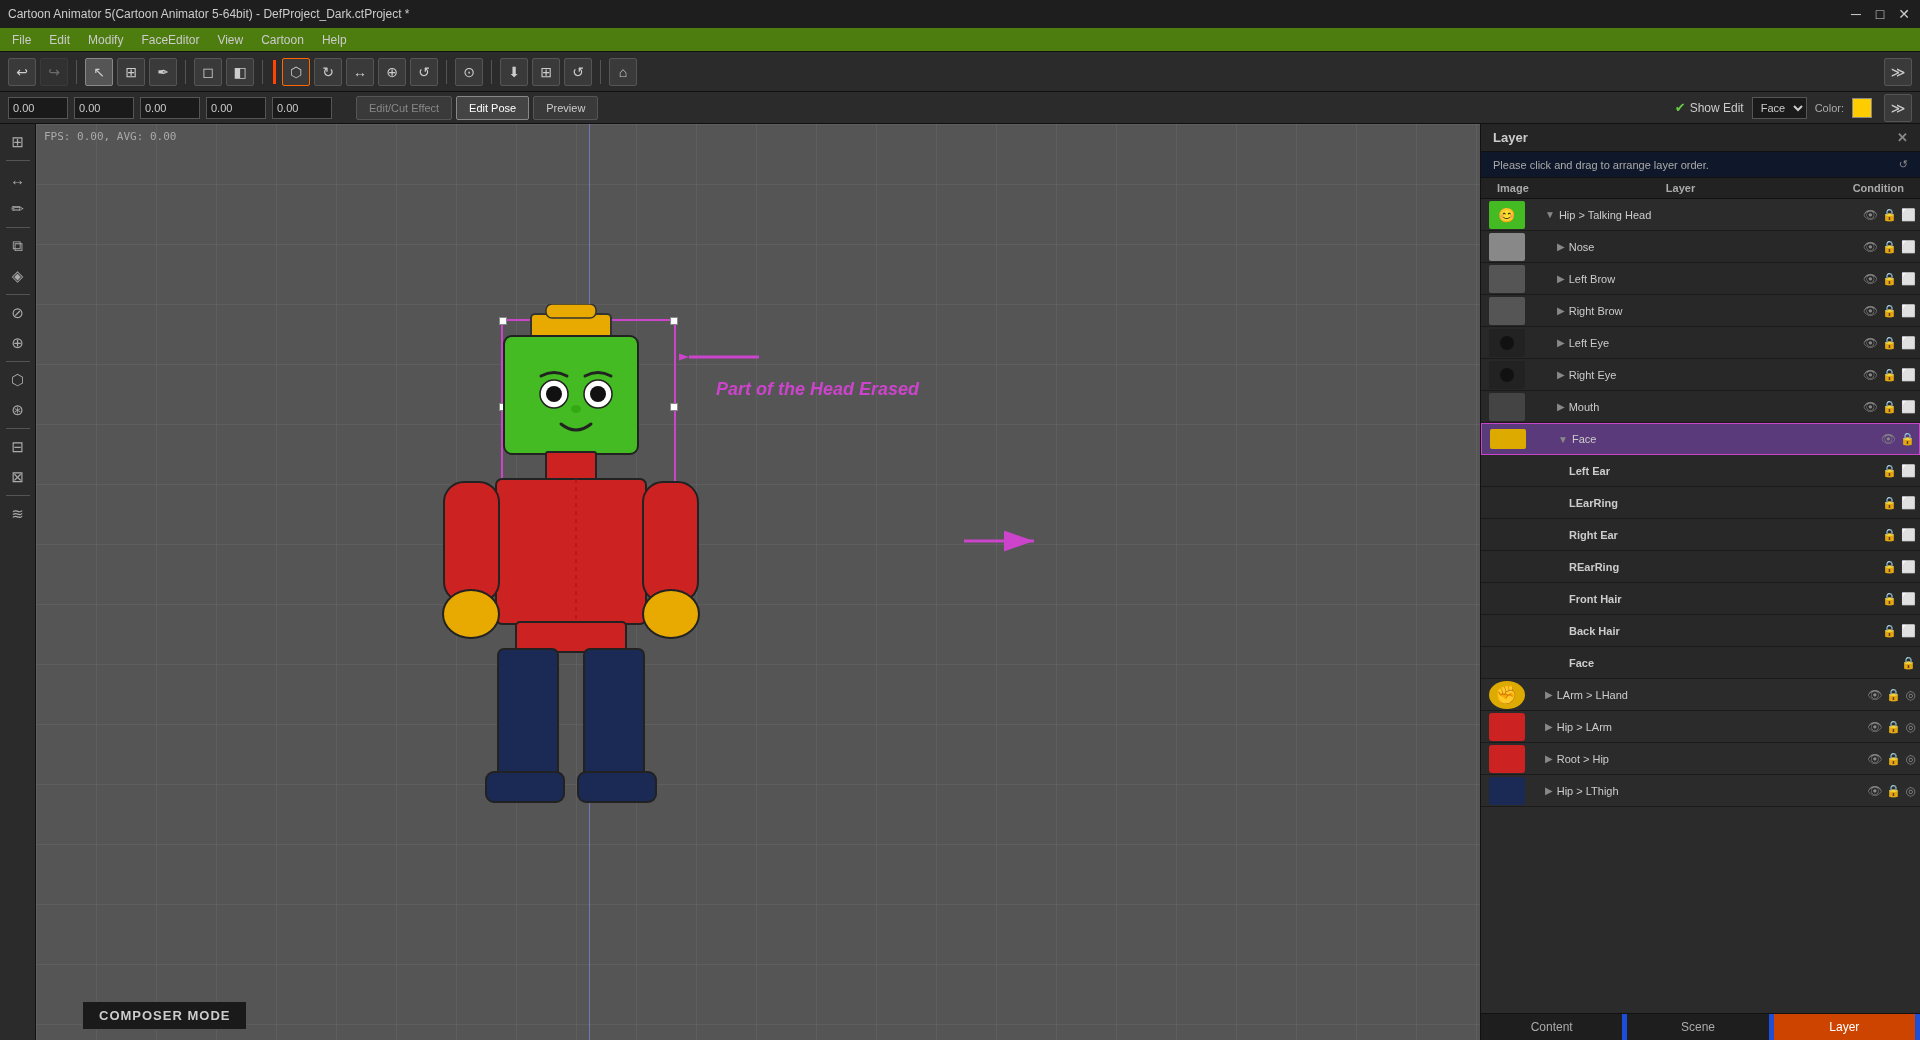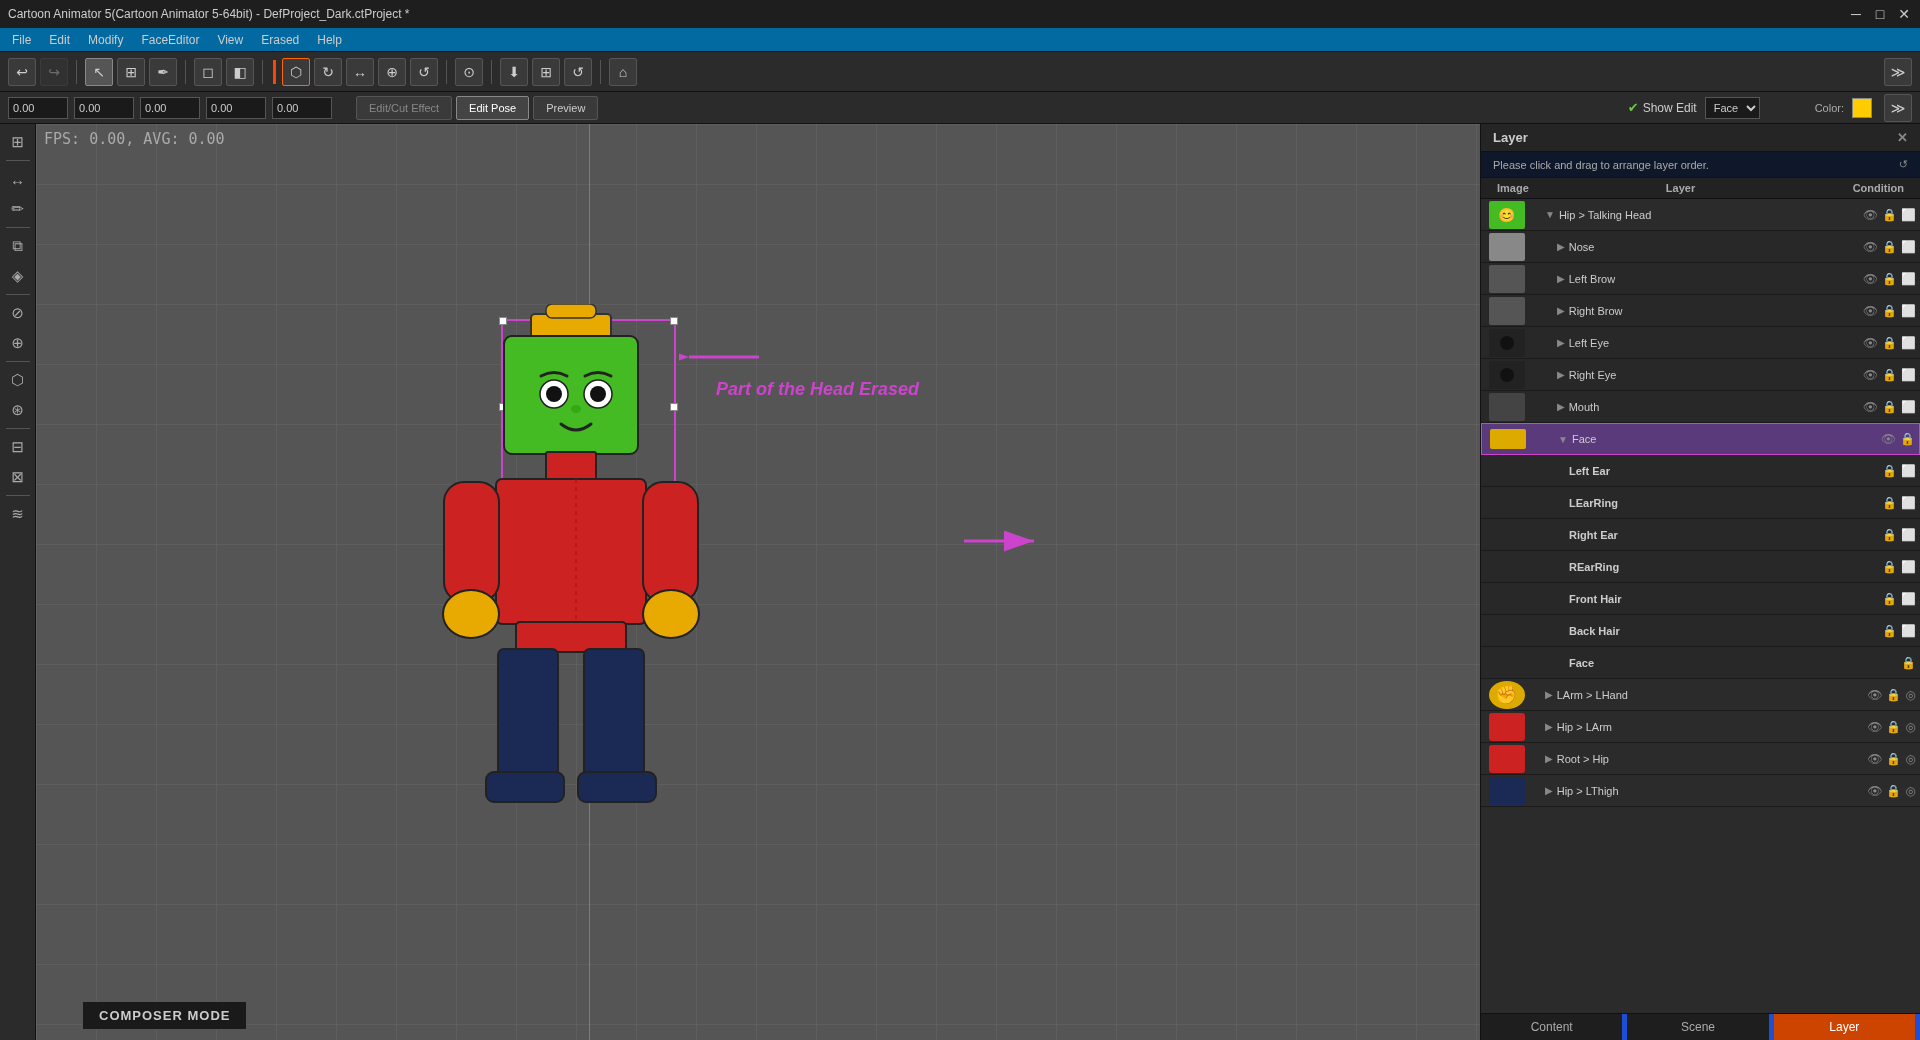--- a/index.html
+++ b/index.html
@@ -14,21 +14,21 @@
       justify-content: space-between;
       padding: 0 8px;
       color: #ccc;
       font-size: 12px;
     }
     #title-bar .win-controls { display: flex; gap: 8px; }
     #title-bar .win-btn { width: 16px; height: 16px; cursor: pointer; color: #ccc; font-size: 14px; display: flex; align-items: center; justify-content: center; }
 
     
     #menu-bar {
-      background: #0369a1;
+      background: #4d7c0f;
       height: 24px;
       display: flex;
       align-items: center;
       padding: 0 4px;
       gap: 2px;
       border-bottom: 1px solid #111;
     }
     .menu-item {
       padding: 2px 8px;
       cursor: pointer;
@@ -140,21 +140,21 @@
       flex: 1;
       background: #555;
       position: relative;
       overflow: hidden;
     }
     #fps-display {
       position: absolute;
       top: 6px;
       left: 8px;
       color: #aaa;
-      font-size: 15px;
+      font-size: 11px;
       font-family: monospace;
     }
 
     
     #canvas-area::before {
       content: '';
       position: absolute;
       top: 0; left: 0; right: 0; bottom: 0;
       background-image:
         linear-gradient(to right, rgba(255,255,255,0.05) 1px, transparent 1px),
@@ -350,21 +350,21 @@
     <span class="win-btn">✕</span>
   </div>
 </div>
 
 <div id="menu-bar">
   <span class="menu-item">File</span>
   <span class="menu-item">Edit</span>
   <span class="menu-item">Modify</span>
   <span class="menu-item">FaceEditor</span>
   <span class="menu-item">View</span>
-  <span class="menu-item">Erased</span>
+  <span class="menu-item">Cartoon</span>
   <span class="menu-item">Help</span>
 </div>
 
 <div id="toolbar">
   <div class="tb-btn">↩</div>
   <div class="tb-btn" style="opacity:0.4;">↪</div>
   <div class="tb-sep"></div>
   <div class="tb-btn active">↖</div>
   <div class="tb-btn">⊞</div>
   <div class="tb-btn">✒</div>
@@ -402,21 +402,21 @@
   <button class="tb2-btn active">Edit Pose</button>
   <button class="tb2-btn">Preview</button>
   <div class="tb2-right">
     <label class="show-bone-check">
       <span class="check-icon">✔</span>
       <span>Show Edit</span>
     </label>
     <select class="face-select">
       <option>Face</option>
     </select>
-    <span style="color:#aaa; font-size:11px;margin-left:47px;">Color:</span>
+    <span style="color:#aaa; font-size:11px;">Color:</span>
     <div class="color-box"></div>
     <div class="tb-btn" style="margin-left:4px;">≫</div>
   </div>
 </div>
 
 <div id="main">
 
   <div id="left-sidebar">
     <div class="ls-btn">⊞</div>
     <div class="ls-sep"></div>

